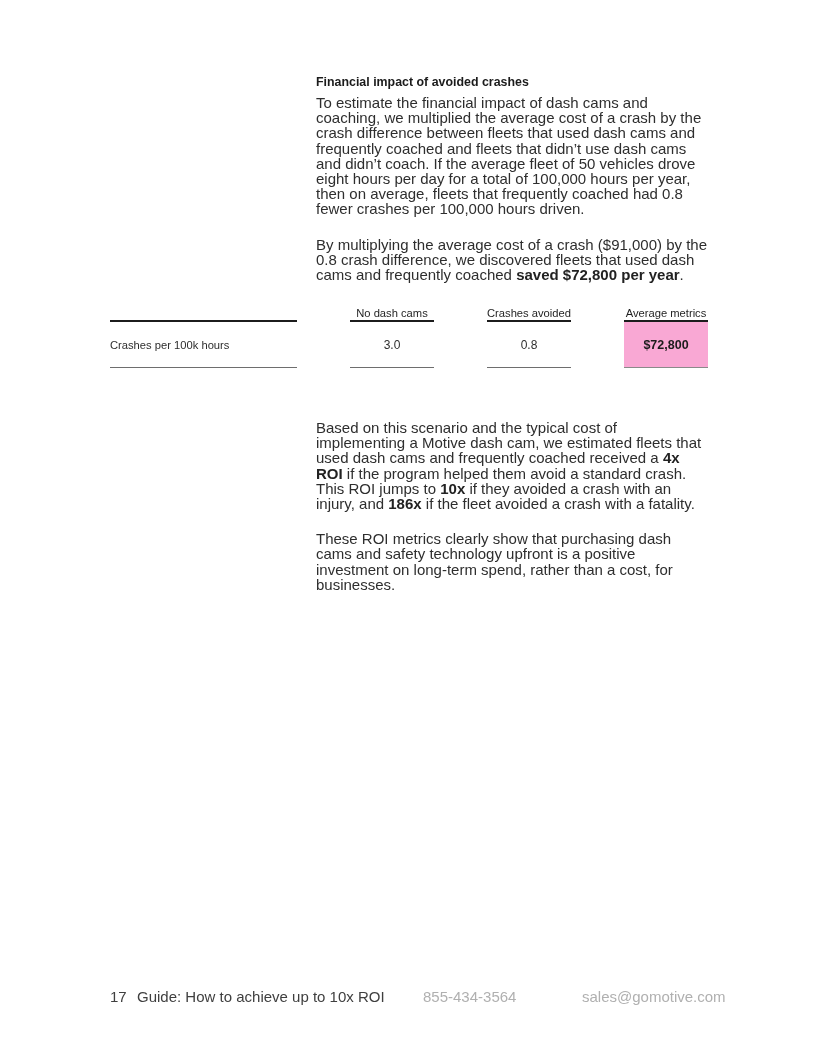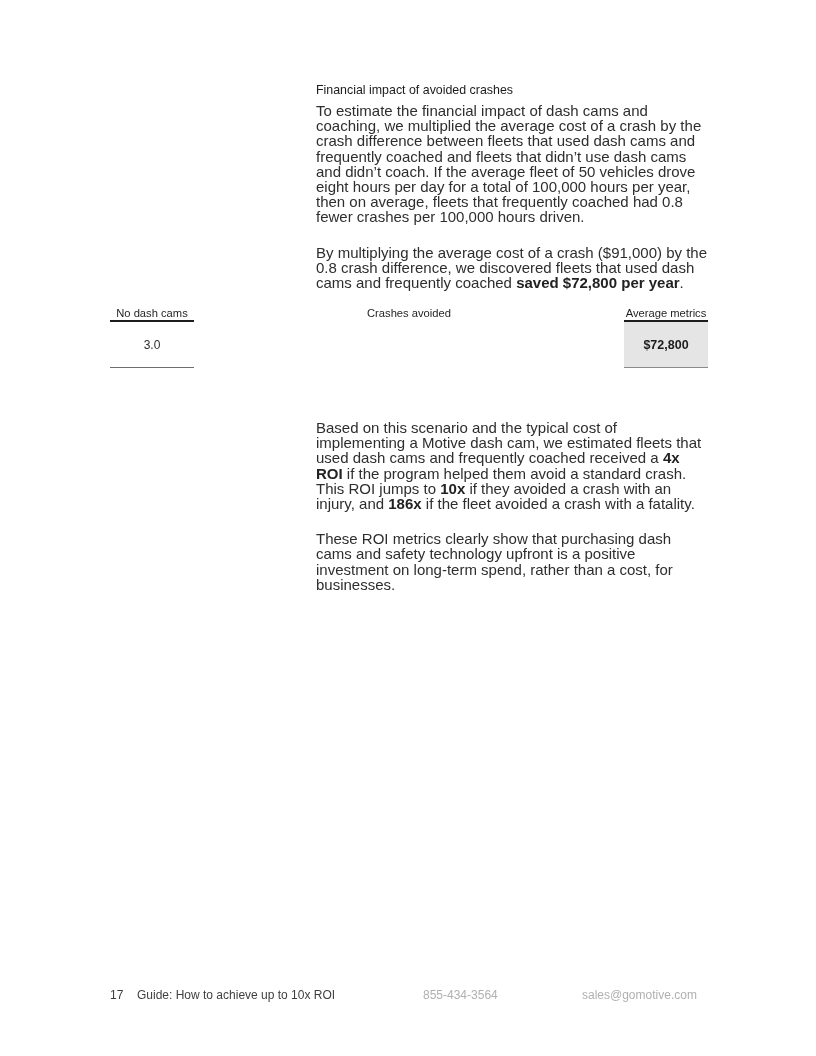--- a/index.html
+++ b/index.html
@@ -12,25 +12,24 @@
     font-family: "Liberation Sans", "DejaVu Sans", sans-serif;
     color: #2e2e2e;
     overflow: hidden;
   }
 
   
   .content-block-1 { position: absolute; left: 316px; top: 74px; width: 392px; }
   .content-block-2 { position: absolute; left: 316px; top: 420px; width: 394px; }
   .section-heading {
     font-size: 12.4px;
-    font-weight: 400;
+    font-weight: 700;
     line-height: 16px;
     color: #1b1b1b;
     margin-bottom: 5px;
-    margin-top: 8px;
   }
   .para {
     font-size: 15px;
     line-height: 15.2px;
     color: #2e2e2e;
     margin-bottom: 20px;
   }
   .para b { font-weight: 700; color: #222222; }
 
   
@@ -63,52 +62,57 @@
     align-items: center;
     justify-content: center;
     font-size: 12px;
     color: #2e2e2e;
   }
   .t-col-label .t-cell {
     justify-content: flex-start;
     font-size: 11.2px;
   }
   .t-cell.highlight {
-    background: #e5e5e5;
+    background: #f9a8d4;
     font-weight: 700;
     font-size: 12.5px;
     color: #1c1c1c;
     border-bottom: 1px solid #8a8a8a;
   }
 
   
-  .footer { position: absolute; left: 0; top: 988px; width: 816px; height: 16px; font-size: 12px; }
+  .footer { position: absolute; left: 0; top: 988px; width: 816px; height: 16px; font-size: 15px; }
   .footer-left { position: absolute; left: 110px; top: 0; display: flex; color: #3f3f3f; }
   .footer-page-num { width: 27px; }
   .footer-phone { position: absolute; left: 423px; top: 0; color: #b0b0b0; }
   .footer-email { position: absolute; left: 582px; top: 0; color: #b0b0b0; }
 </style>
 </head>
 <body>
 
 <div class="page">
 
   <div class="content-block-1">
     <div class="section-heading">Financial impact of avoided crashes</div>
     <p class="para"><span>To estimate the financial impact of dash cams and coaching, we multiplied the average cost of a crash by the crash difference between fleets that used dash cams and frequently coached and fleets that didn’t use dash cams and didn’t coach. If the average fleet of 50 vehicles drove eight hours per day for a total of 100,000 hours per year, then on average, fleets that frequently coached had 0.8 fewer crashes per 100,000 hours driven.</span></p>
     <p class="para"><span>By multiplying the average cost of a crash ($91,000) by the 0.8 crash difference, we discovered fleets that used dash cams and frequently coached </span><b>saved $72,800 per year</b><span>.</span></p>
   </div>
 
   <div class="roi-table">
+    <div class="t-col t-col-label">
+      <div class="t-head"></div>
+      <div class="t-cell">Crashes per 100k hours</div>
+    </div>
     <div class="t-col">
       <div class="t-head">No dash cams</div>
       <div class="t-cell">3.0</div>
     </div>
     <div class="t-col">
       <div class="t-head">Crashes avoided</div>
+      <div class="t-cell">0.8</div>
     </div>
     <div class="t-col">
       <div class="t-head">Average metrics</div>
       <div class="t-cell highlight">$72,800</div>
     </div>
   </div>
 
   <div class="content-block-2">
     <p class="para"><span>Based on this scenario and the typical cost of implementing a Motive dash cam, we estimated fleets that used dash cams and frequently coached received a </span><b>4x ROI</b><span> if the program helped them avoid a standard crash. This ROI jumps to </span><b>10x</b><span> if they avoided a crash with an injury, and </span><b>186x</b><span> if the fleet avoided a crash with a fatality.</span></p>
     <p class="para"><span>These ROI metrics clearly show that purchasing dash cams and safety technology upfront is a positive investment on long-term spend, rather than a cost, for businesses.</span></p>

